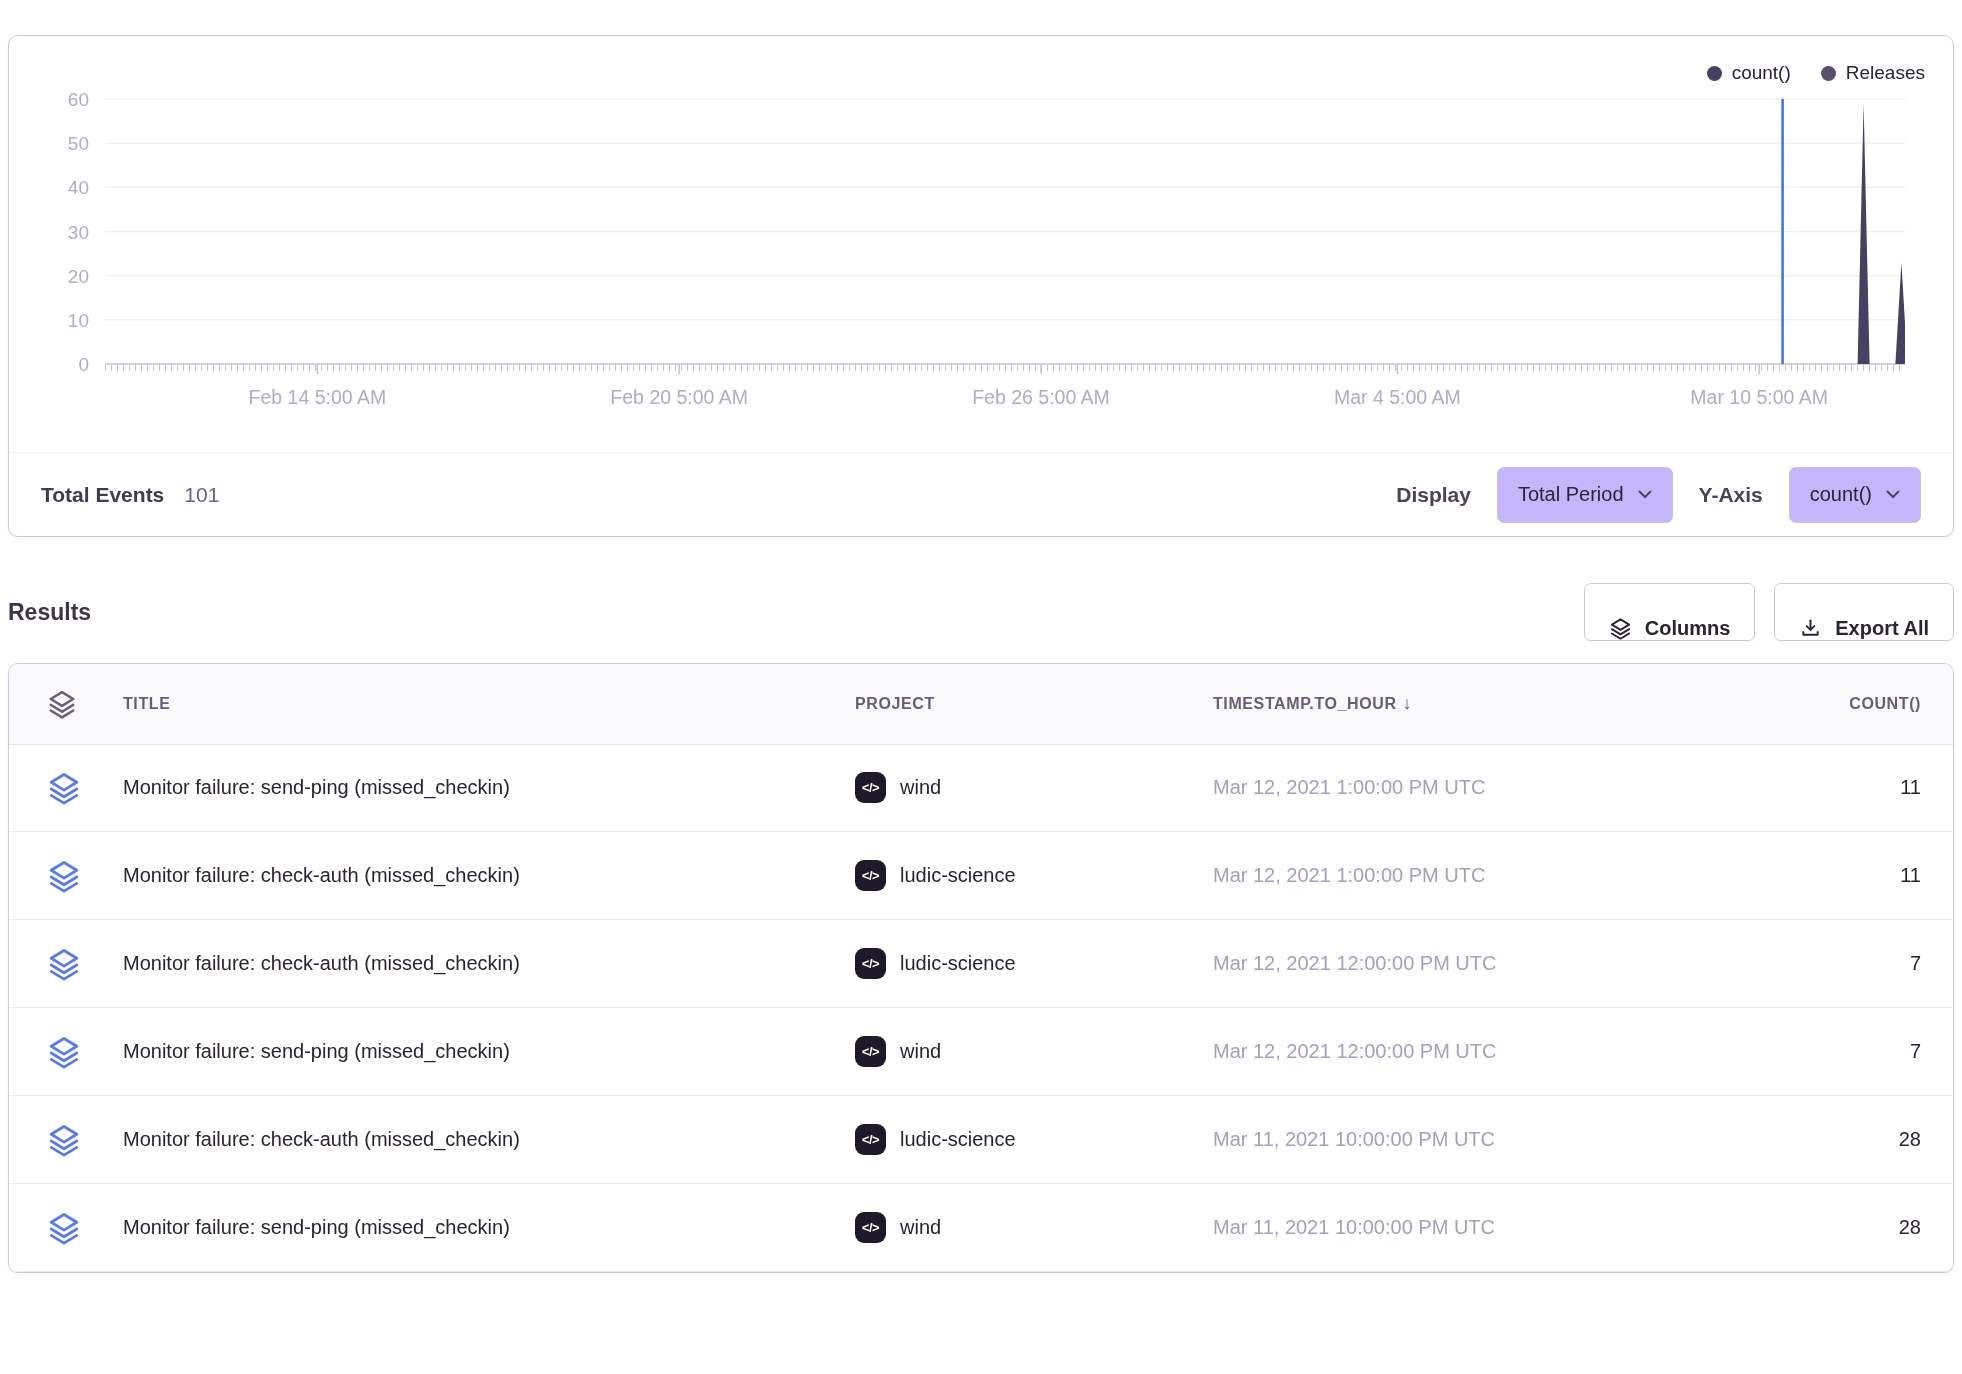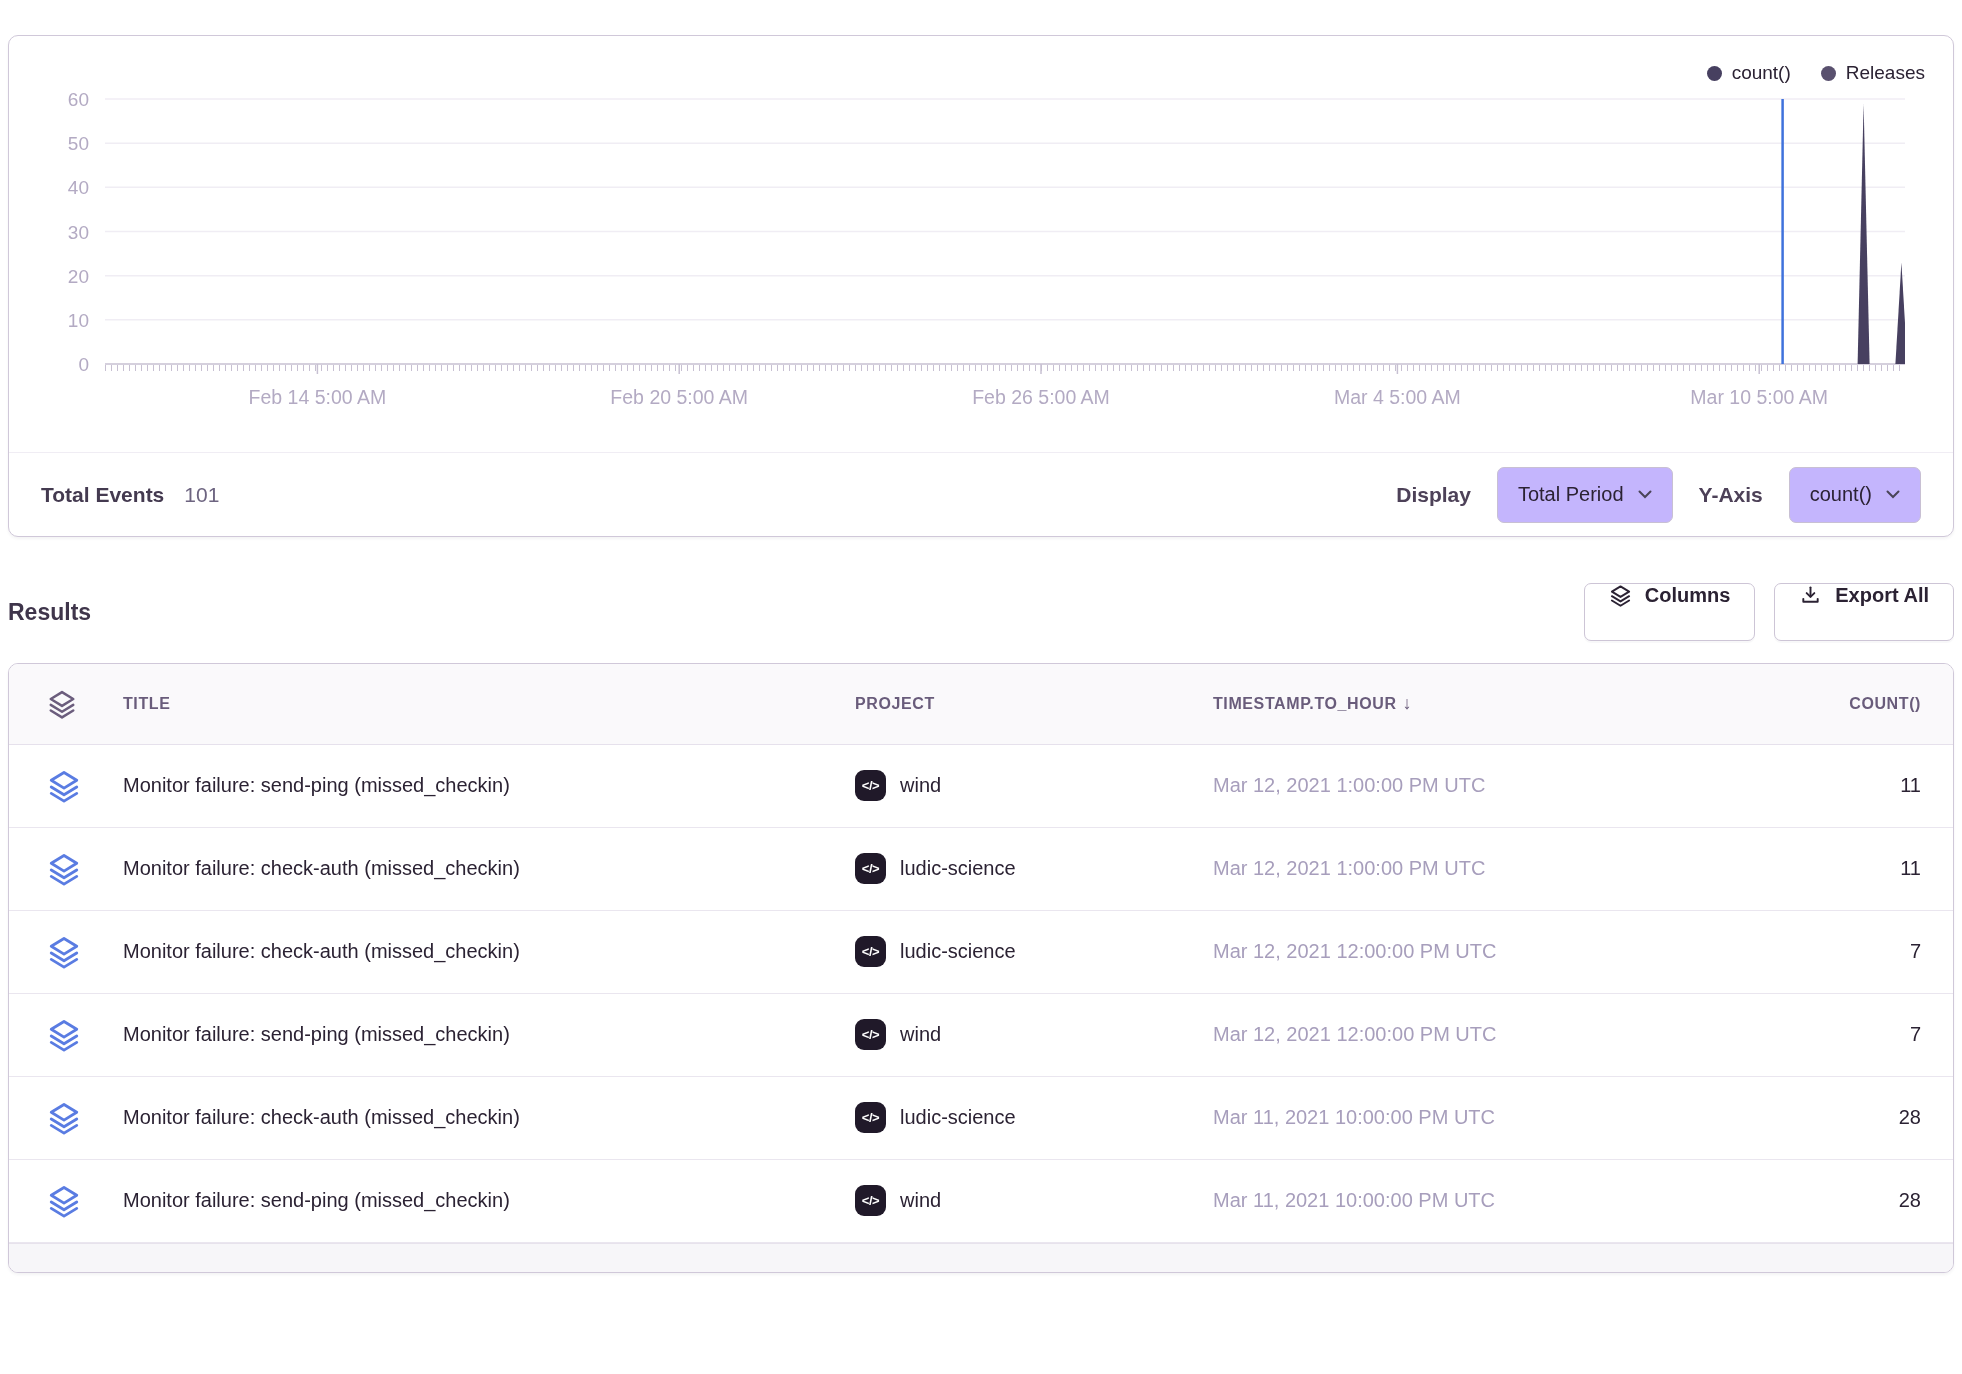--- a/index.html
+++ b/index.html
@@ -35,28 +35,28 @@
   .ctl-label { font-size:21px; font-weight:700; color:#4d4158; }
   .dropdown { display:flex; align-items:center; gap:14px; height:56px; padding:0 20px;
               border:1px solid #c8c0d3; border-radius:7px; background:#c4b5fd;
               font-family:"Liberation Sans",sans-serif; font-size:20px; color:#2b2233;
               cursor:pointer; }
 
   
   .results-bar { margin-top:46px; display:flex; align-items:center; }
   .results-title { font-size:23px; font-weight:700; color:#3f354b; }
   .btn-group { margin-left:auto; display:flex; gap:19px; }
-  .btn { height:58px; padding:0 24px; display:flex; align-items:flex-start; gap:13px;
+  .btn { height:58px; padding:0 24px; display:flex; align-items:flex-end; gap:13px;
          border:1px solid #cdc5d6; border-radius:7px; background:#fff;
          font-family:"Liberation Sans",sans-serif; font-size:20px; font-weight:700;
          color:#2b2233; cursor:pointer; box-shadow:0 2px 1px rgba(43,34,51,0.03); }
 
   
   .table-card { margin-top:22px; height:610px; overflow:hidden; display:flex;
-                flex-direction:column; }
+                flex-direction:row; }
   table { width:100%; border-collapse:collapse; table-layout:fixed; }
   thead th { background:#faf9fb; height:80px; font-size:16px; letter-spacing:0.6px;
              color:#695c7b; text-align:left; font-weight:700;
              border-bottom:1px solid #e6e1ec; cursor:pointer; }
   tbody td { height:83px; border-bottom:1px solid #eae6ef; font-size:20px;
              vertical-align:middle; background:#fff; }
   .c-icon  { width:104px; padding-left:38px; }
   .c-title { width:742px; padding-left:10px; }
   .c-proj  { width:358px; }
   .c-time  { width:492px; }

